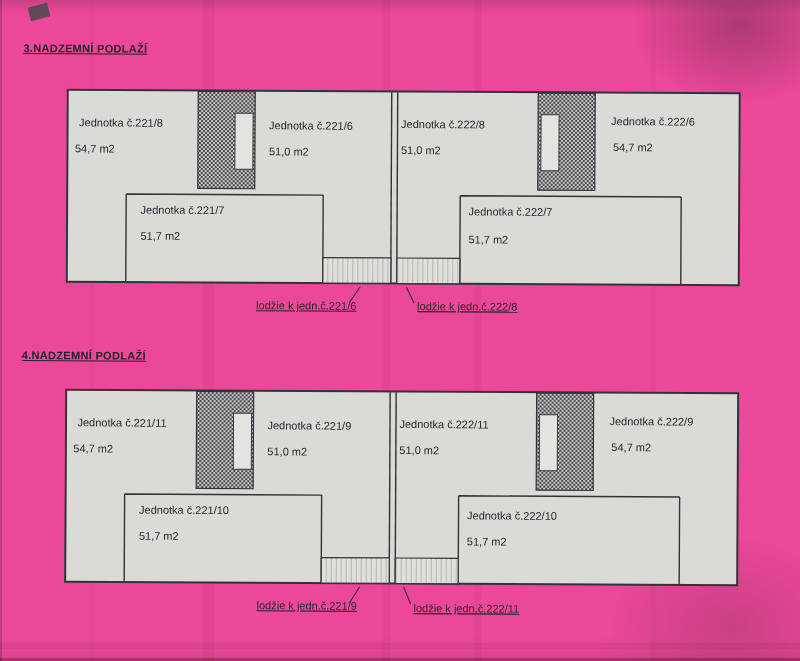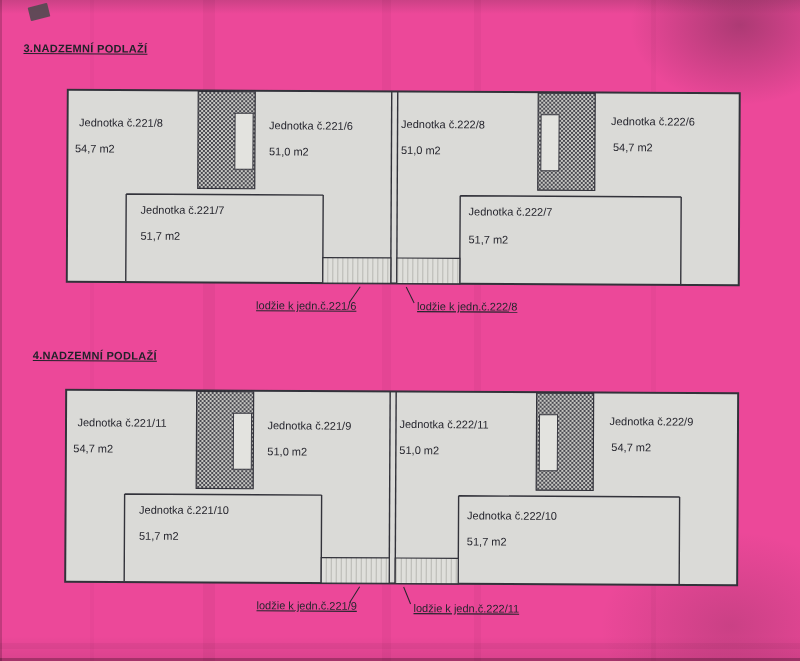--- a/index.html
+++ b/index.html
@@ -29,21 +29,21 @@
   .streak4 { left:651px; top:0; width:5px; height:661px; background:rgba(0,0,0,0.025); }
   .streak5 { left:90px; top:0; width:4px; height:661px; background:rgba(0,0,0,0.020); }
   .hstreak { left:0; top:643px; width:800px; height:6px; background:rgba(0,0,0,0.04); }
 
   .content { position:absolute; left:0; top:0; width:800px; height:661px;
              transform:rotate(0.3deg); transform-origin:400px 330px; }
 
   .floor-title { position:absolute; font-size:11px; font-weight:700;
                  text-decoration:underline; letter-spacing:0.3px; color:#22222a; }
   .t1 { left:22px; top:44px; }
-  .t2 { left:33px; top:351px; }
+  .t2 { left:22px; top:351px; }
 
   .plan { position:absolute; }
   .p1 { left:65px; top:90px; }
   .p2 { left:65px; top:390px; }
 
   .plan .outline { fill:#dadad7; stroke:#32323a; stroke-width:2; }
   .plan .wall    { stroke:#32323a; stroke-width:1.4; fill:none; }
   .plan .hatch   { stroke:#32323a; stroke-width:1.2; }
   .plan .elev    { fill:#e3e3df; stroke:#3a3a42; stroke-width:1; }
   .plan .loggia  { stroke:#32323a; stroke-width:1.2; }

